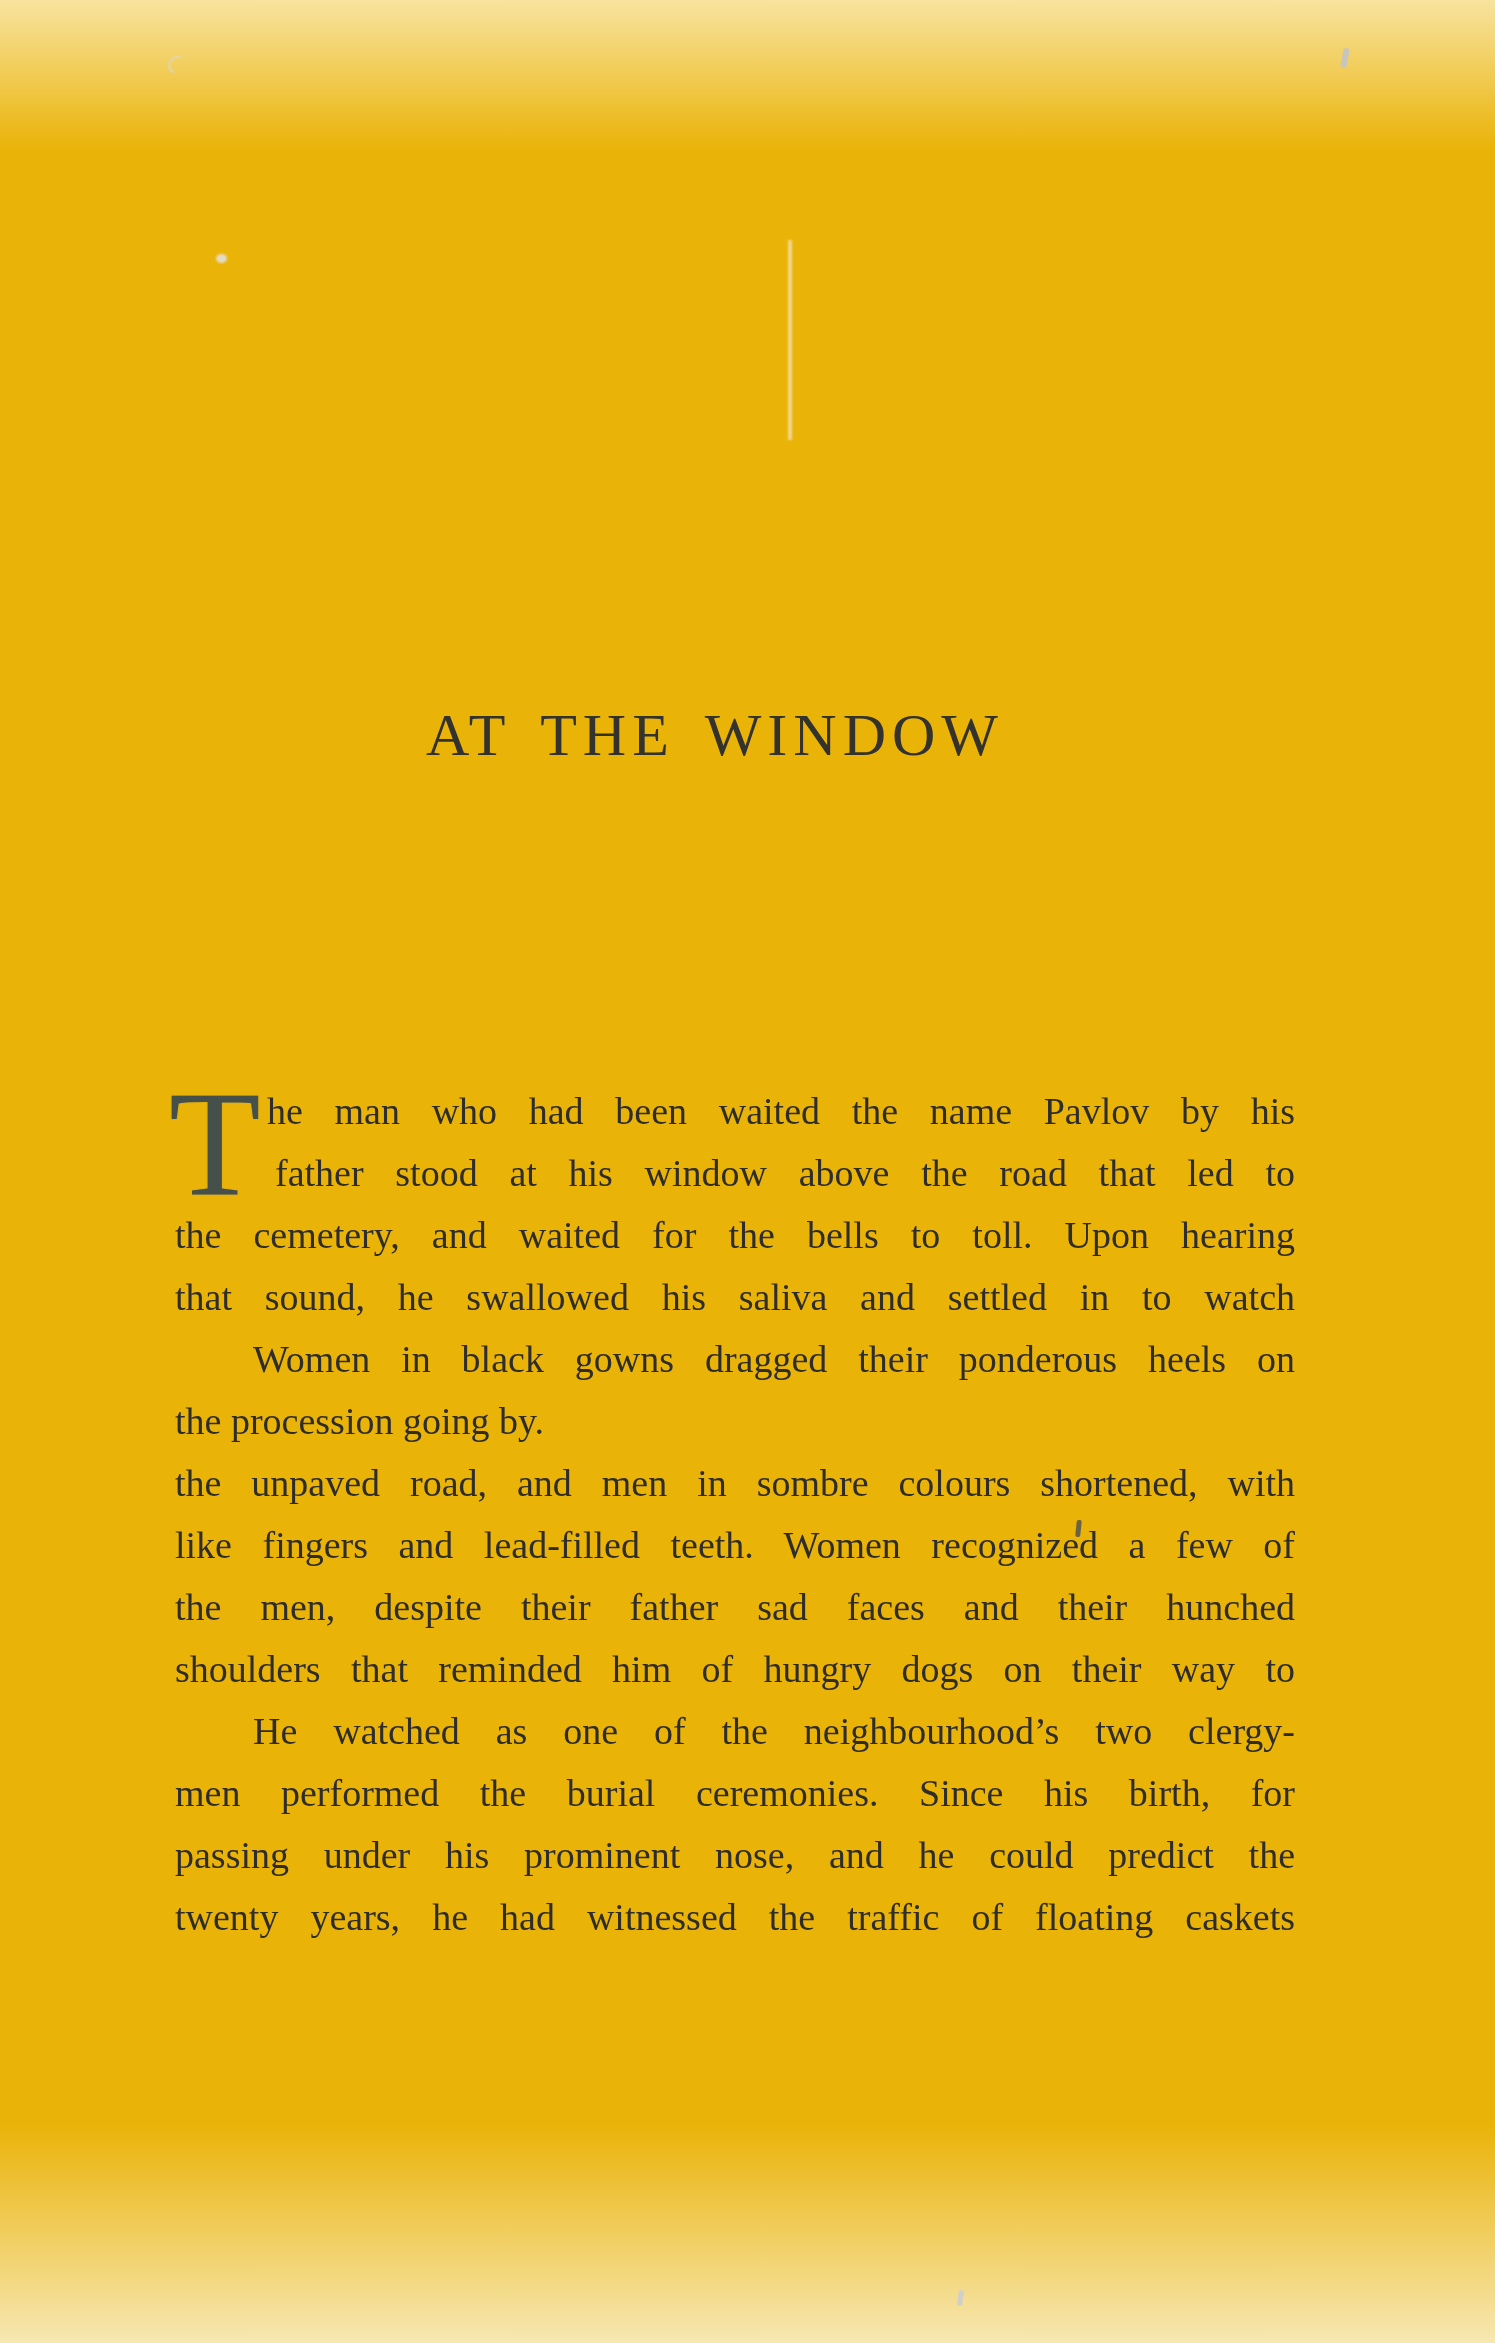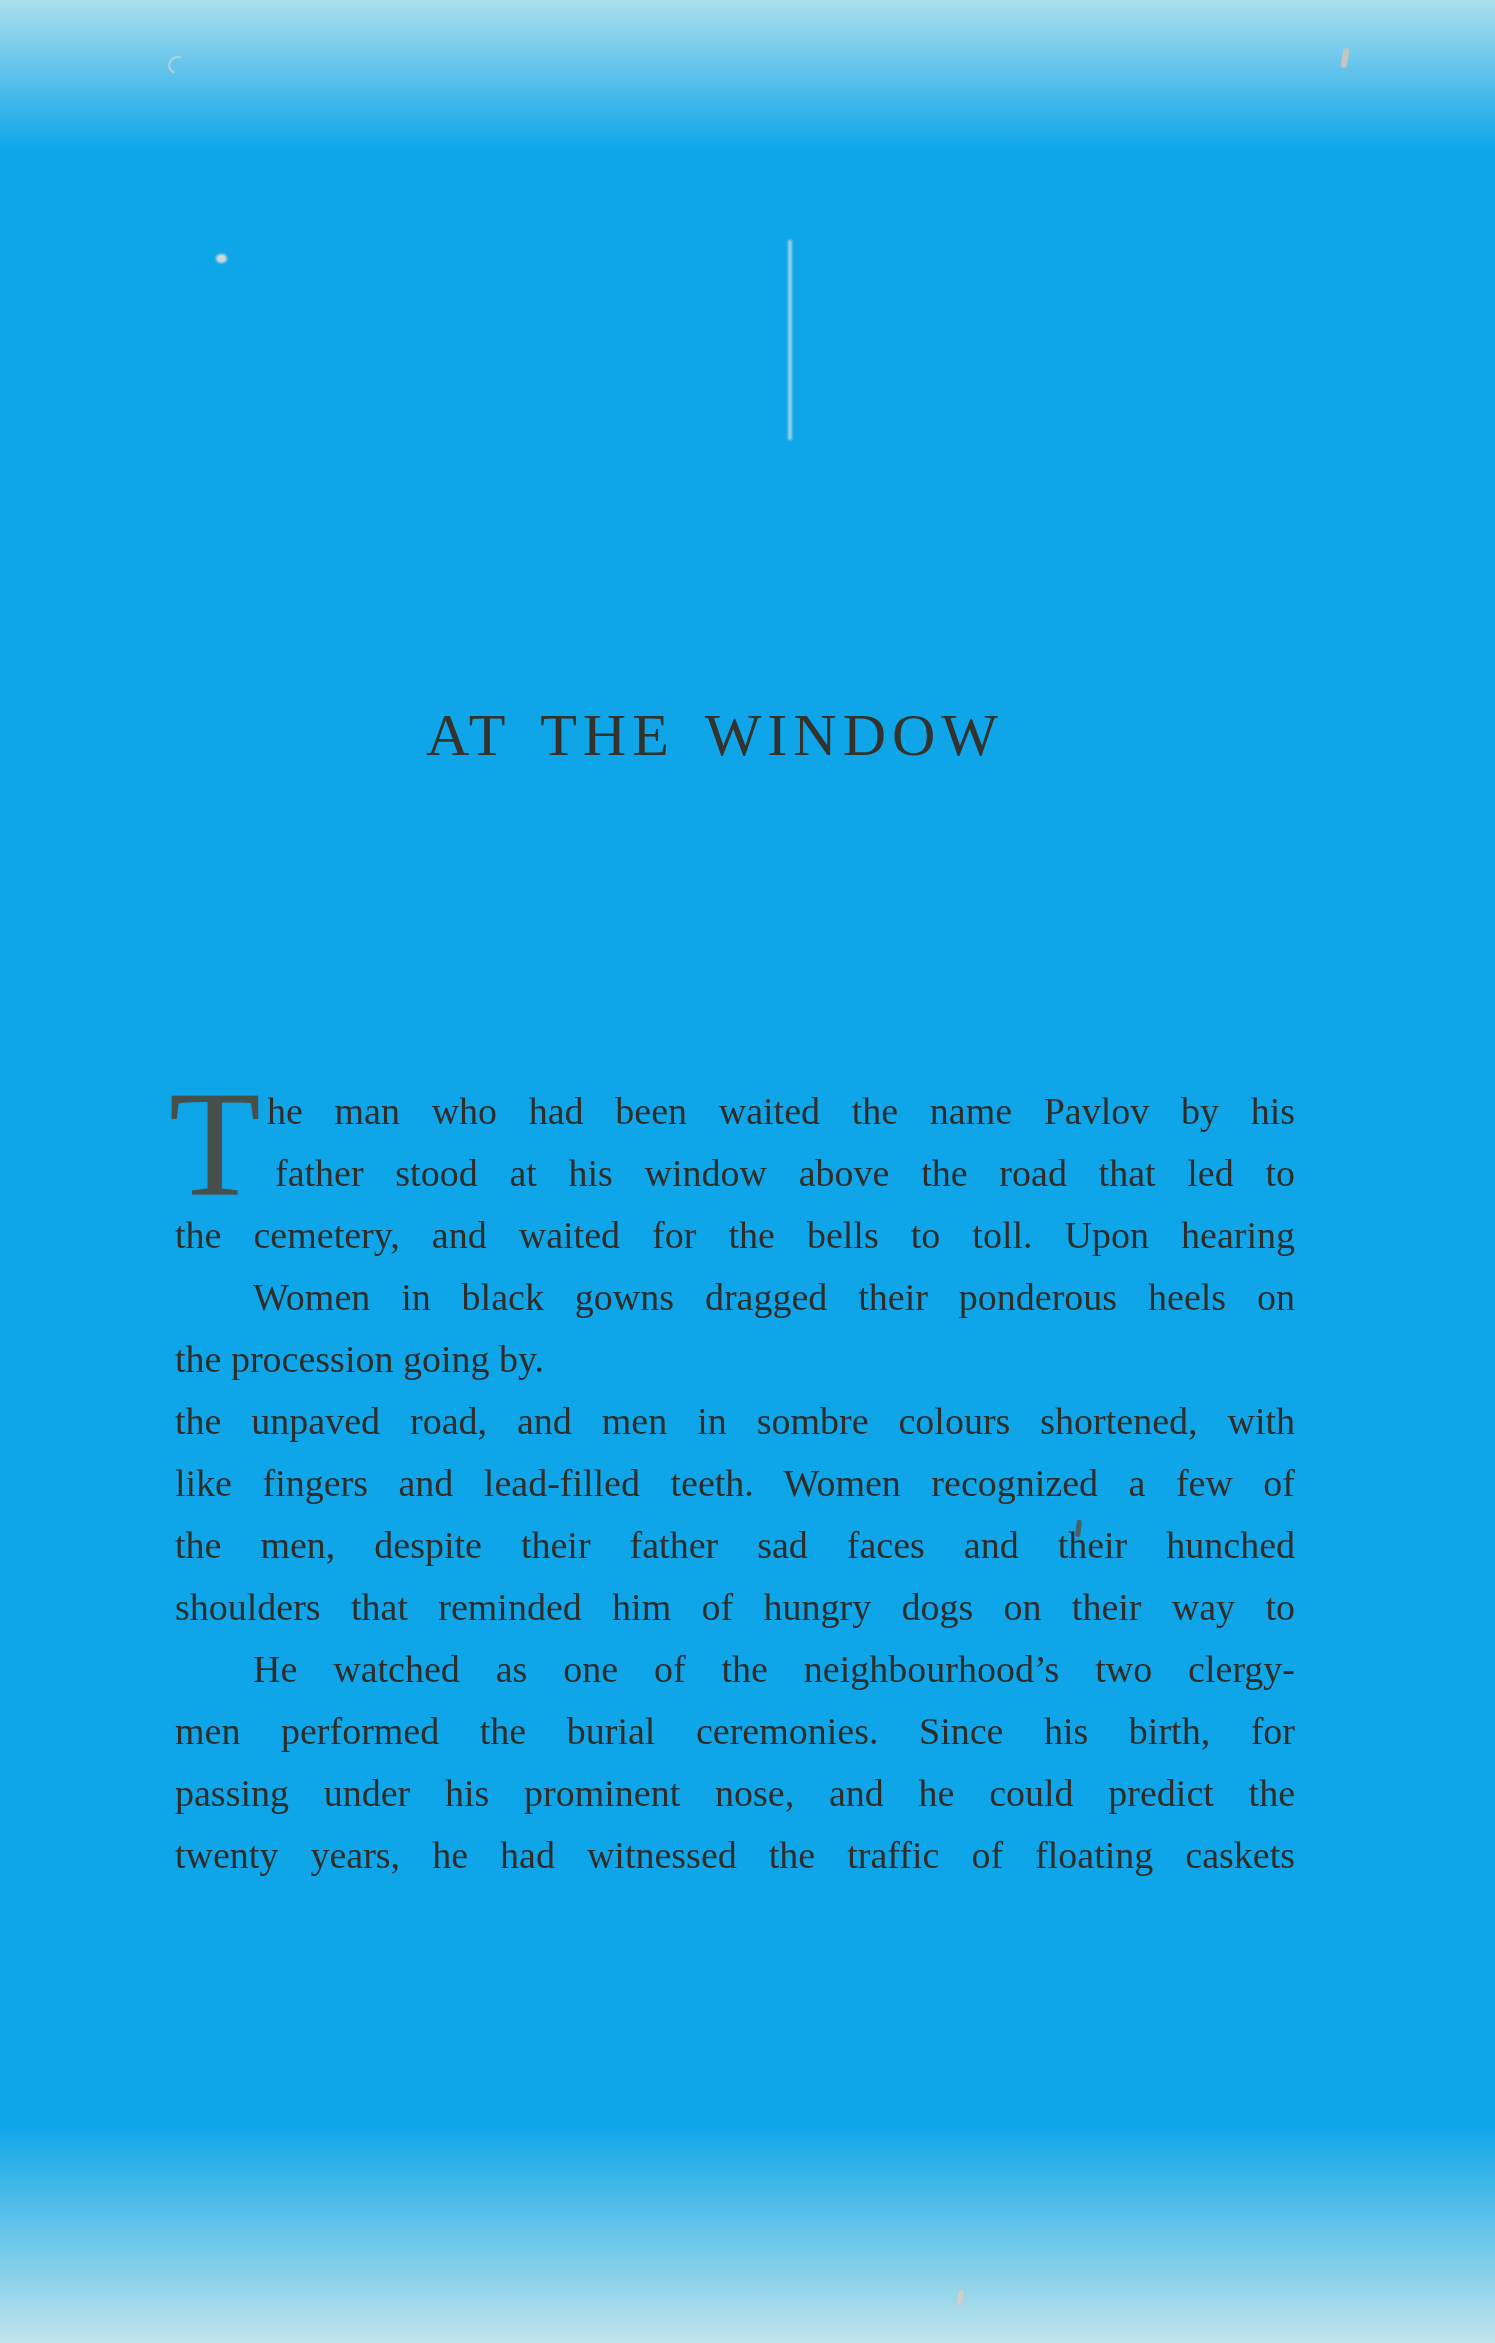--- a/index.html
+++ b/index.html
@@ -1,20 +1,20 @@
 <!DOCTYPE html>
 <html><head>
 <meta charset="utf-8">
 <style>
   html,body { margin:0; padding:0; background:#e8e8e8; }
   .page {
     position:relative;
     width:1495px; height:2343px;
     margin:0 auto;
-    background:#0ea5e9;
+    background:#eab308;
     overflow:hidden;
     font-family:"Liberation Serif", serif;
   }
   
   .tint-top {
     position:absolute; top:0; left:0; right:0; height:150px;
     background:linear-gradient(180deg, #fffdf0 0%, rgba(255,253,240,0) 100%);
     opacity:.65; pointer-events:none;
   }
   .tint-bottom {
@@ -100,20 +100,21 @@
   <div class="speck speck-tick"></div>
   <div class="speck speck-bottom"></div>
 
   <div class="title">AT THE WINDOW</div>
 
   <div class="body">
     <span class="dropcap">T</span>
     <div class="line pad1">he man who had been waited the name Pavlov by his</div>
     <div class="line pad2">father stood at his window above the road that led to</div>
     <div class="line">the cemetery, and waited for the bells to toll. Upon hearing</div>
+    <div class="line">that sound, he swallowed his saliva and settled in to watch</div>
     <div class="line indent">Women in black gowns dragged their ponderous heels on</div>
     <div class="line short">the procession going by.</div>
     <div class="line">the unpaved road, and men in sombre colours shortened, with</div>
     <div class="line">like fingers and lead-filled teeth. Women recognized a few of</div>
     <div class="line">the men, despite their father sad faces and their hunched</div>
     <div class="line">shoulders that reminded him of hungry dogs on their way to</div>
     <div class="line indent">He watched as one of the neighbourhood’s two clergy-</div>
     <div class="line">men performed the burial ceremonies. Since his birth, for</div>
     <div class="line">passing under his prominent nose, and he could predict the</div>
     <div class="line">twenty years, he had witnessed the traffic of floating caskets</div>

